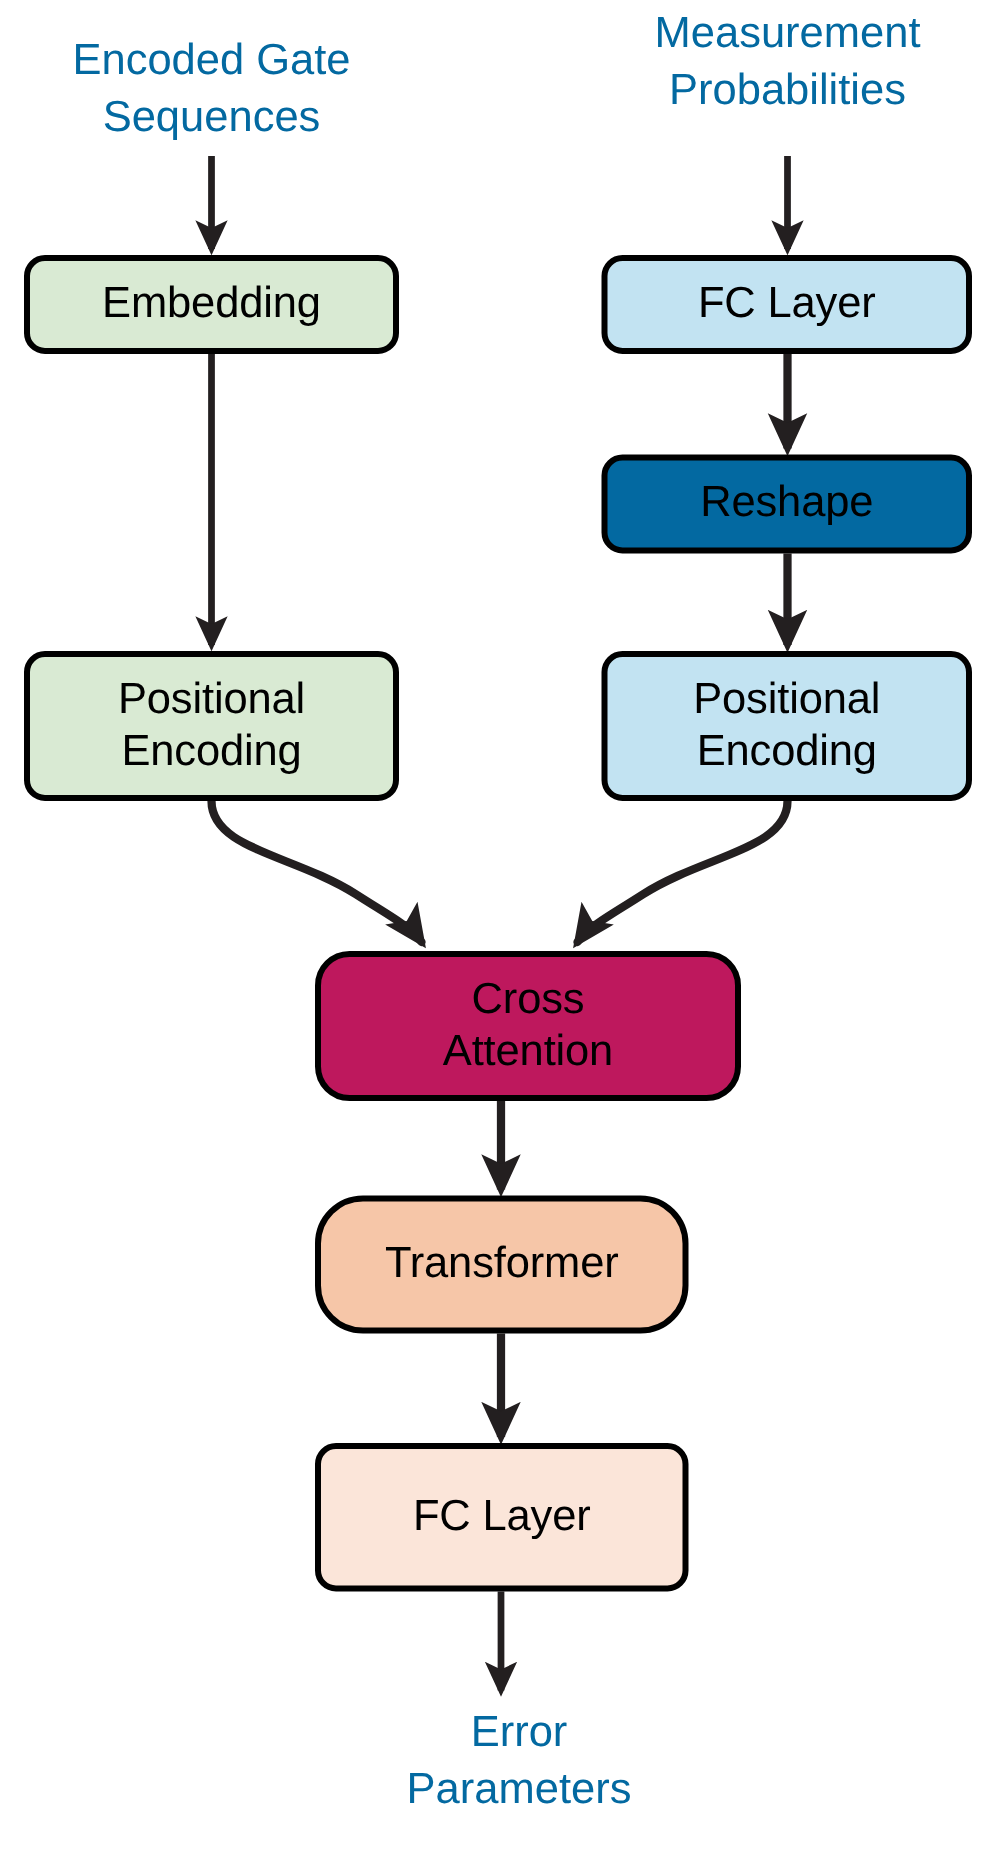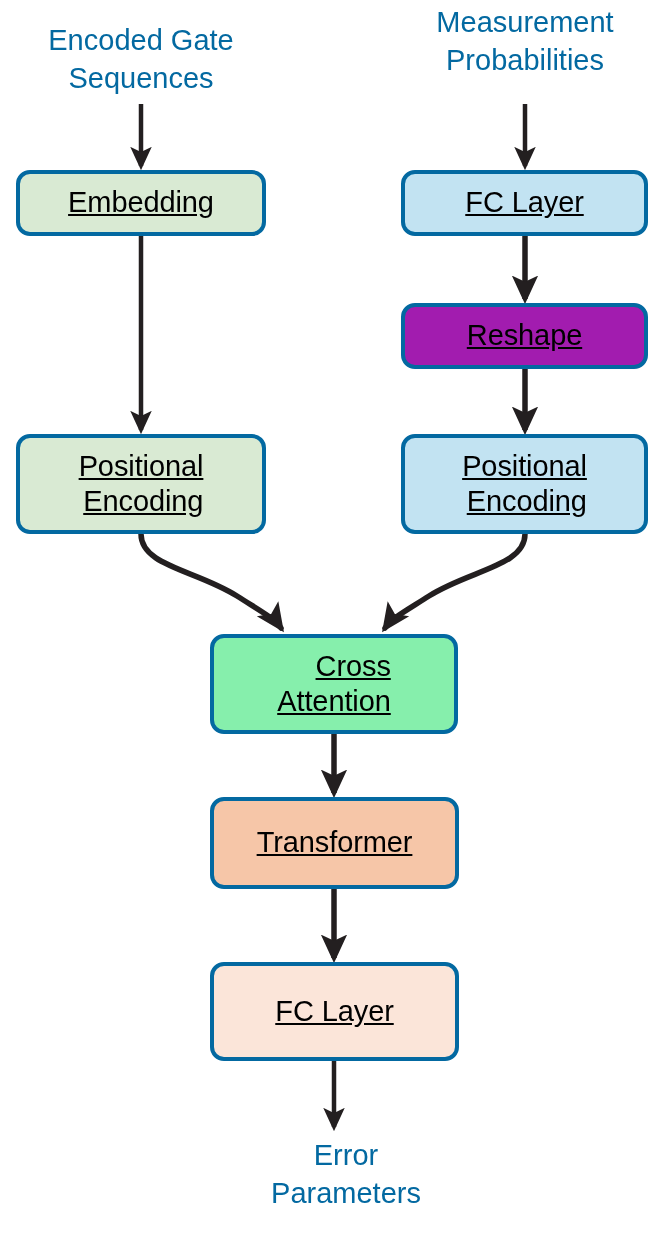--- a/index.html
+++ b/index.html
@@ -19,33 +19,32 @@
     position: absolute;
     left: 0;
     top: 0;
     width: 664px;
     height: 1239px;
     pointer-events: none;
   }
   .node {
     position: absolute;
     box-sizing: border-box;
-    border: 4px solid #0369a1;
+    border: 4px solid #000000;
     border-radius: 14px;
     display: flex;
     align-items: center;
     justify-content: center;
-    text-align: right;
+    text-align: center;
     color: #000000;
     font-size: 29px;
     line-height: 1.22;
     letter-spacing: -0.1px;
     white-space: pre-line;
     z-index: 2;
-    text-decoration: underline;
   }
   .io-label {
     position: absolute;
     text-align: center;
     color: #0369a1;
     font-size: 29px;
     line-height: 1.30;
     white-space: pre-line;
     z-index: 2;
   }
@@ -86,31 +85,31 @@
   <div class="io-label" style="left:16px; top:22px; width:250px;">Encoded Gate
 Sequences</div>
 
   <div class="io-label" style="left:400px; top:4px; width:250px;">Measurement
 Probabilities</div>
 
   <div class="node" style="left:16px; top:170px; width:250px; height:66px; background:#d9ead3;">Embedding</div>
 
   <div class="node" style="left:401px; top:170px; width:247px; height:66px; background:#c2e3f2;">FC Layer</div>
 
-  <div class="node" style="left:401px; top:303px; width:247px; height:66px; background:#a21caf;">Reshape</div>
+  <div class="node" style="left:401px; top:303px; width:247px; height:66px; background:#0369a1;">Reshape</div>
 
   <div class="node" style="left:16px; top:434px; width:250px; height:100px; background:#d9ead3;">Positional
 Encoding</div>
 
   <div class="node" style="left:401px; top:434px; width:247px; height:100px; background:#c2e3f2;">Positional
 Encoding</div>
 
-  <div class="node" style="left:210px; top:634px; width:248px; height:100px; background:#86efac;">Cross
+  <div class="node" style="left:210px; top:634px; width:284px; height:100px; background:#be185d;border-radius:23px;">Cross
 Attention</div>
 
-  <div class="node" style="left:210px; top:797px; width:249px; height:92px; background:#f6c6a8;">Transformer</div>
+  <div class="node" style="left:210px; top:797px; width:249px; height:92px; background:#f6c6a8;border-radius:32px;">Transformer</div>
 
   <div class="node" style="left:210px; top:962px; width:249px; height:99px; background:#fbe5d9;">FC Layer</div>
 
   <div class="io-label" style="left:221px; top:1137px; width:250px;">Error
 Parameters</div>
 
 </div>
 
 </body></html>

